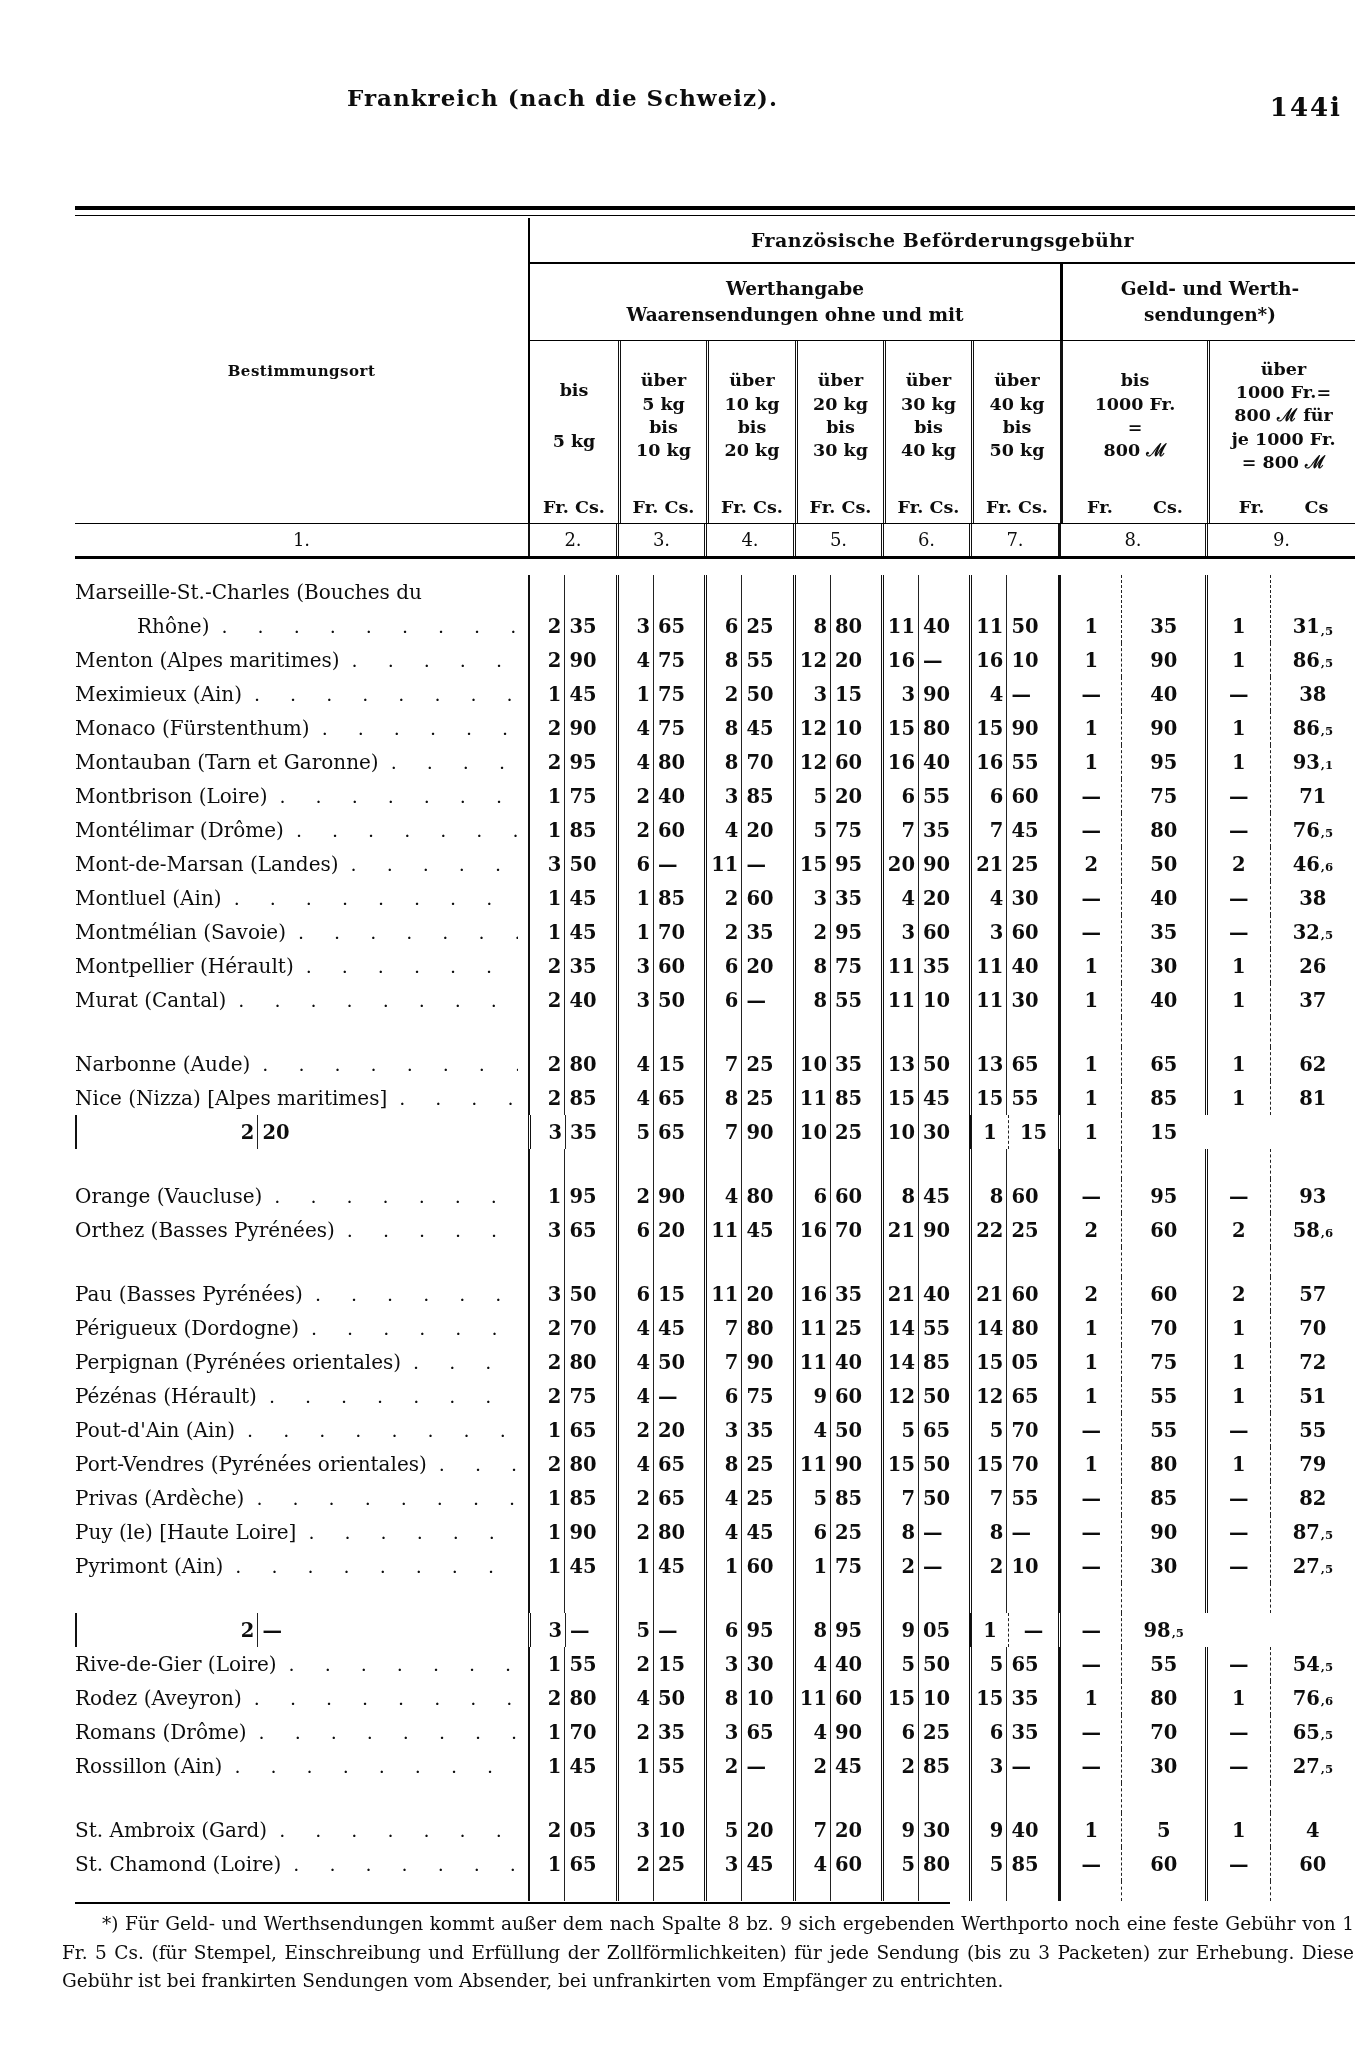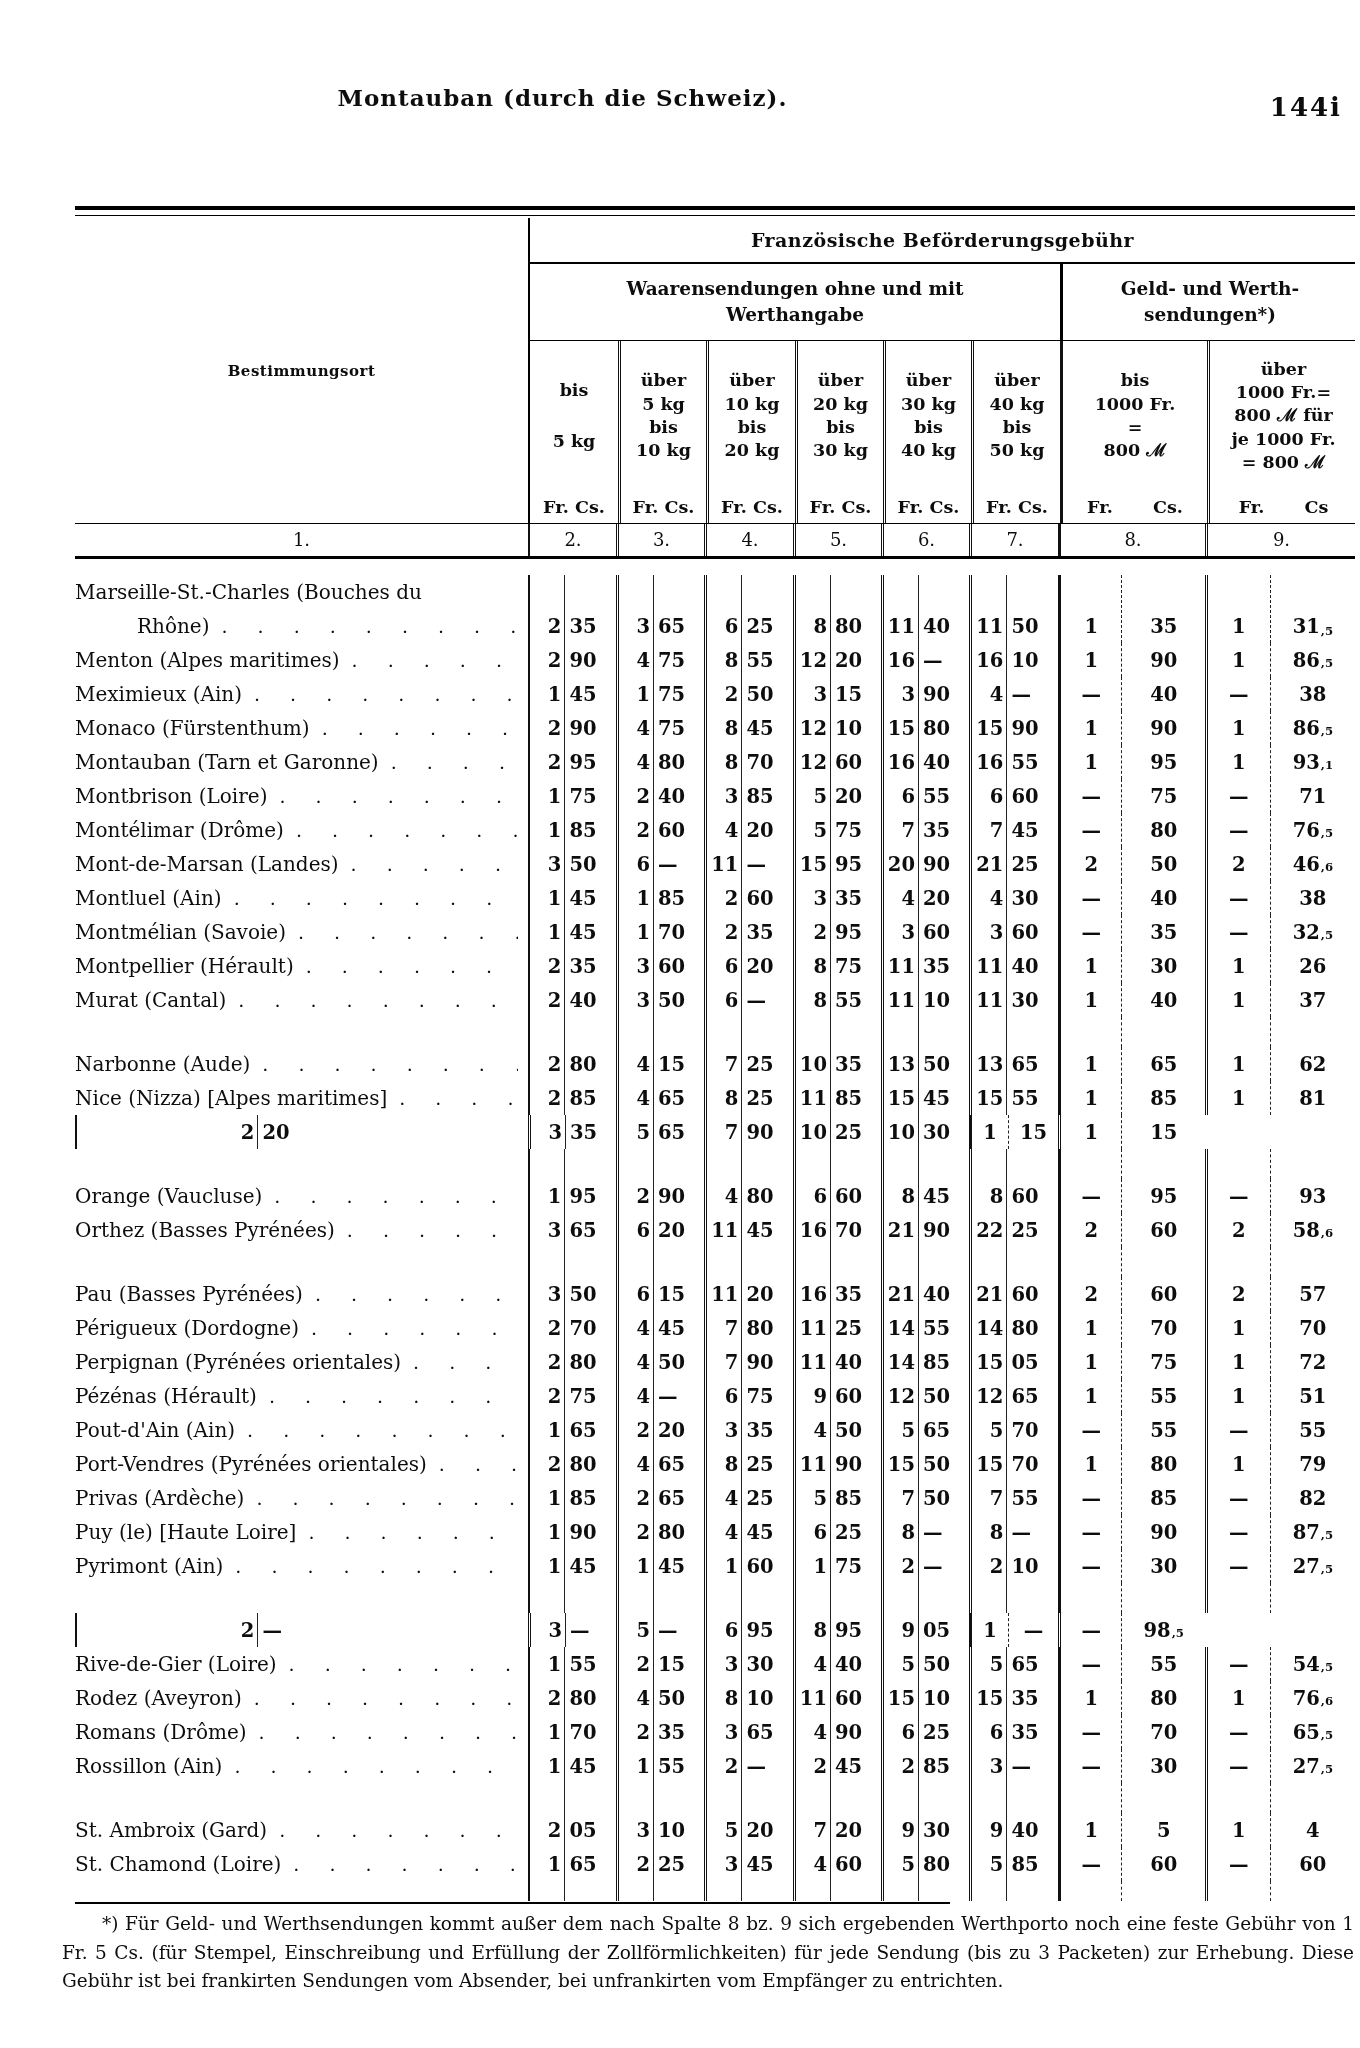--- a/index.html
+++ b/index.html
@@ -65,36 +65,36 @@
   .trow.tall .v span{align-items:flex-end;padding-bottom:5px;}
   .sub{font-size:60%;line-height:1;display:inline-block;transform:translateY(30%);margin-left:1px;}
 
   .fnsep{position:absolute;left:75px;top:1902px;width:875px;border-top:2px solid #000;}
   .fn{position:absolute;left:60px;top:1908px;width:1292px;margin:2px;
       font-size:18.5px;line-height:1.55;text-align:justify;text-indent:40px;}
 </style>
 </head>
 <body>
 
-<div class="page-title">Montauban (durch die Schweiz).</div>
+<div class="page-title">Frankreich (nach die Schweiz).</div>
 <div class="page-number">144i</div>
 
 <div class="tbl">
   <div class="rule-top"></div>
 
   <div class="thead">
     <div class="th-col1">
       <div class="bst">Bestimmungsort</div>
     </div>
     <div class="th-right">
       <div class="ha">Französische Beförderungsgebühr</div>
       <div class="hb">
         <div class="hb-l">
+          <div>Werthangabe</div>
           <div>Waarensendungen ohne und mit</div>
-          <div>Werthangabe</div>
         </div>
         <div class="hb-r">
           <div>Geld- und Werth-</div>
           <div>sendungen*)</div>
         </div>
       </div>
       <div class="hcr">
           <div class="hcell c2">
             <div class="hlines">
               <div class="hline">bis</div>

